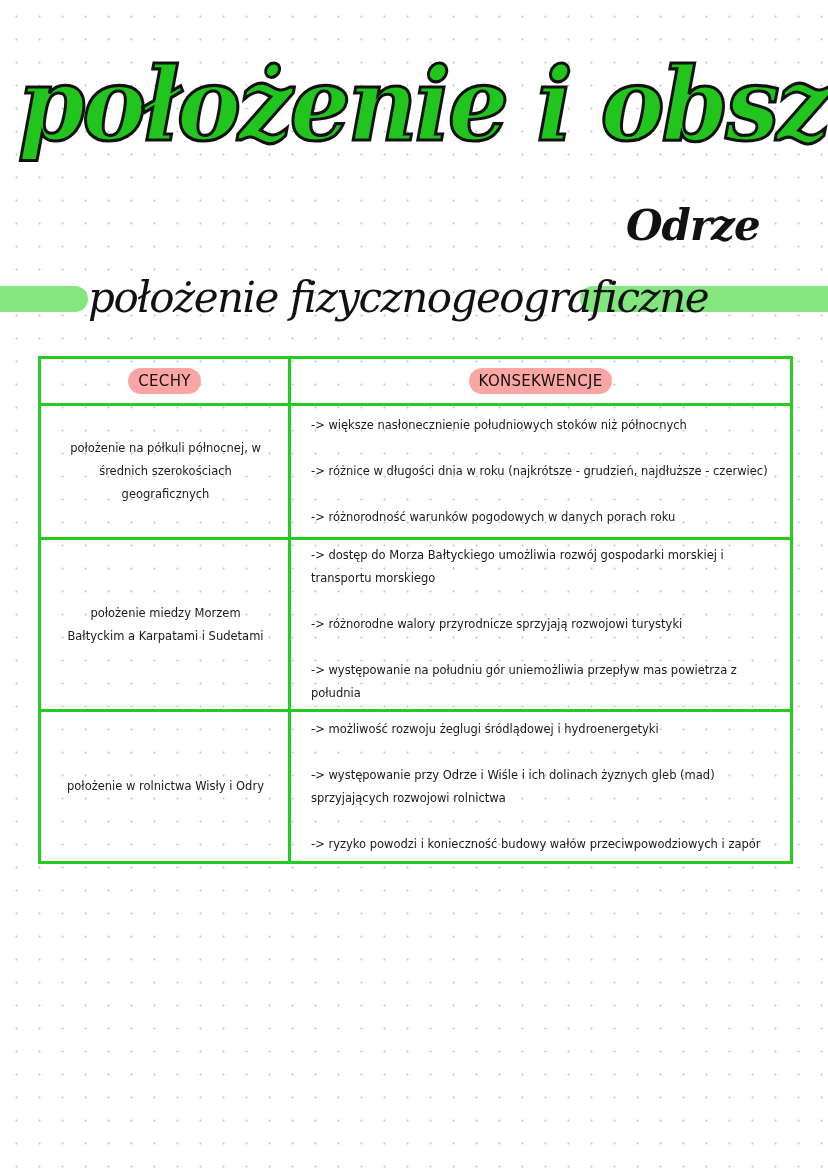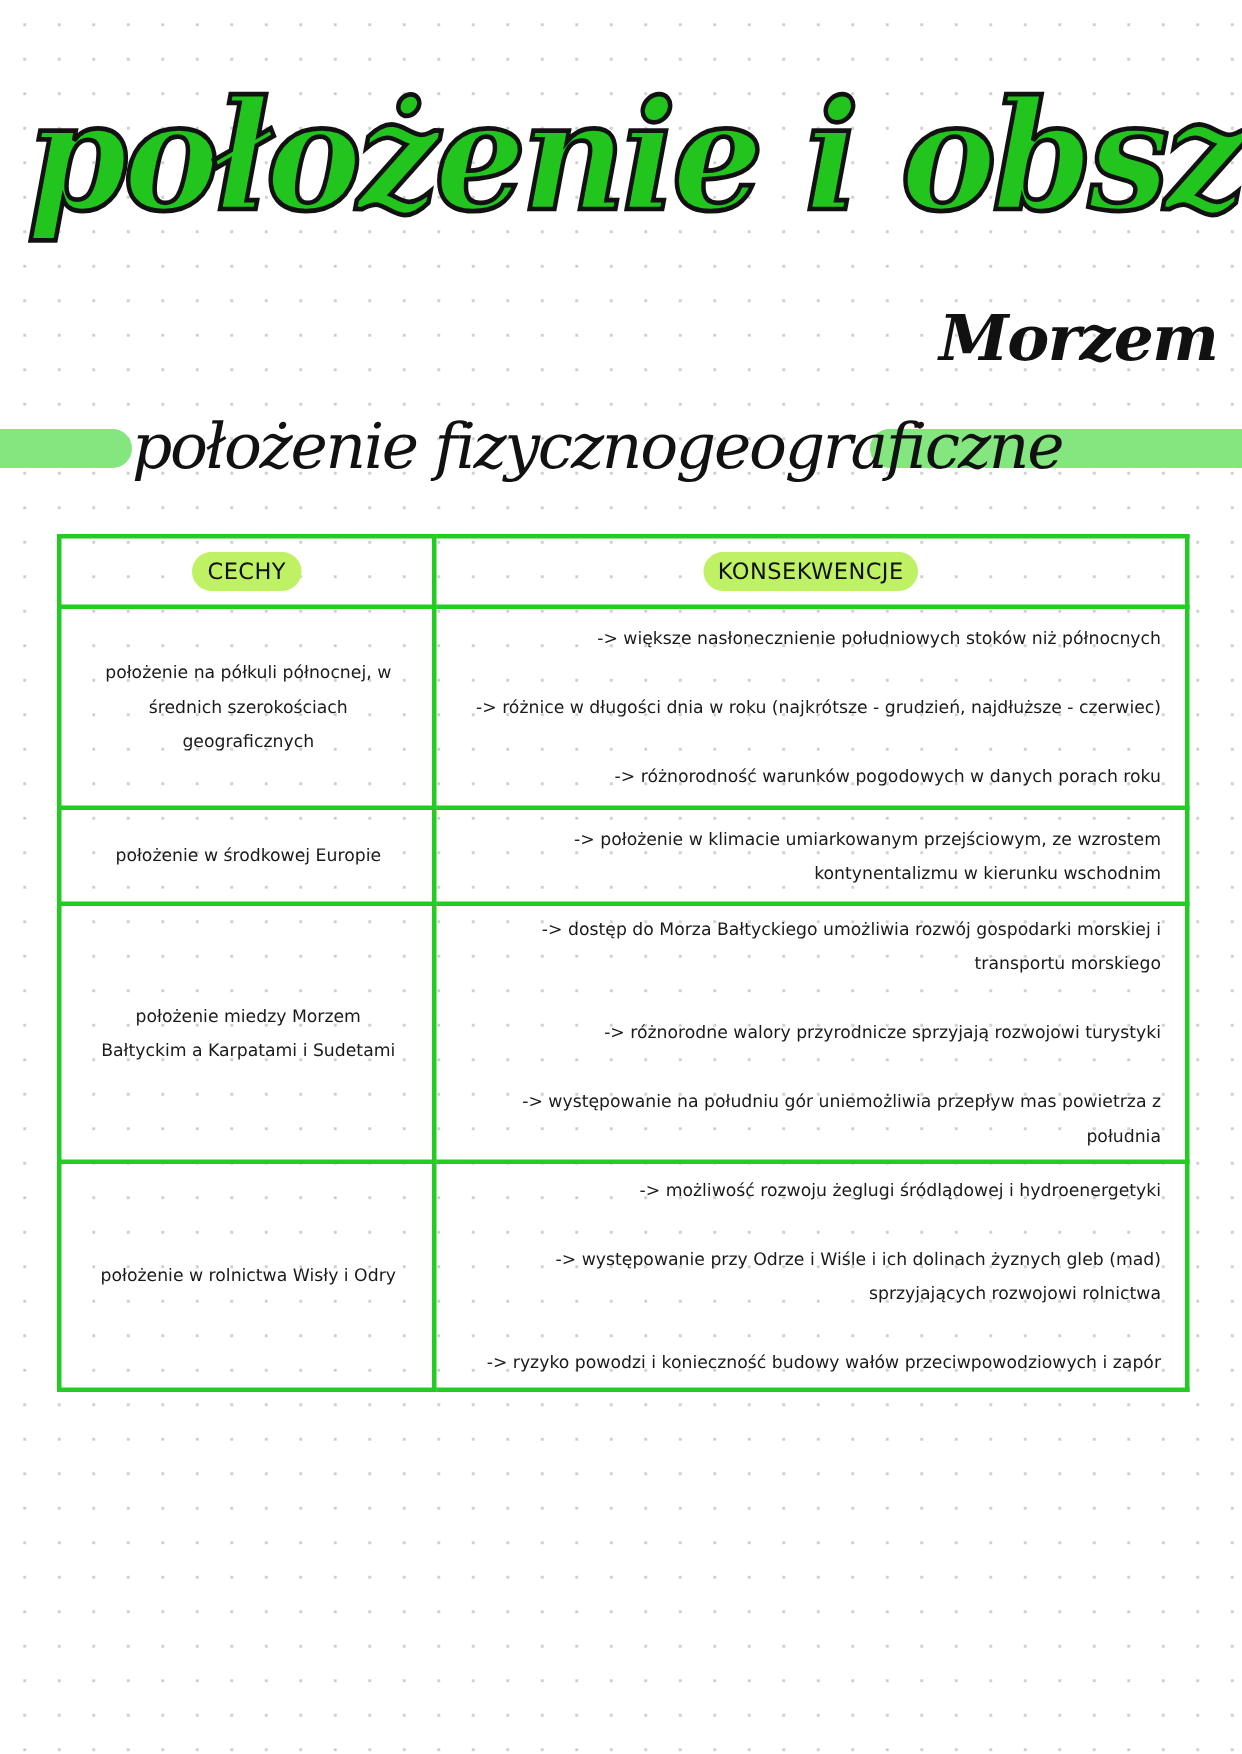--- a/index.html
+++ b/index.html
@@ -48,41 +48,41 @@
   }
   table.main td, table.main th {
     border: 3px solid #22cc22;
     vertical-align: middle;
     font-size: 11.5px; line-height: 23px;
     font-weight: normal; padding: 0;
   }
   col.c1 { width: 250px; }
   col.c2 { width: 502px; }
   th .pill {
-    display: inline-block; background: #bef264; border-radius: 14px;
+    display: inline-block; background: #fca5a5; border-radius: 14px;
     padding: 0 10px; font-size: 15px; line-height: 26px; color: #111;
     letter-spacing: 0.3px;
   }
   th { height: 44px; text-align: center; }
   .cecha { padding: 0 18px 0 20px !important; text-align: center; }
   .kons { padding: 4px 16px 4px 20px !important; text-align: left; }
-  .item { display: block; text-align: right; }
+  .item { display: block; }
   .gap { display: block; height: 23px; }
   .r1 { height: 134px; }
   .r2 { height: 64px; }
   .r3 { height: 88px; }
   .r4 { height: 64px; }
   .r5 { height: 158px; }
   .r6 { height: 152px; }
 </style>
 </head>
 <body>
 
 <div class="title">położenie i obszar</div>
-<div class="subtitle">Morzem</div>
+<div class="subtitle">Odrze</div>
 
 <div class="band-left"></div>
 <div class="band-right"></div>
 <div class="section-title">położenie fizycznogeograficzne</div>
 
 <table class="main">
   <colgroup>
       <col class="c1">
       <col class="c2">
     </colgroup>
@@ -92,26 +92,20 @@
     <th><span class="pill">KONSEKWENCJE</span></th>
   </tr>
   <tr class="r1">
     <td class="cecha">położenie na półkuli północnej, w średnich szerokościach geograficznych</td>
     <td class="kons">
       <span class="item">-&gt; większe nasłonecznienie południowych stoków niż północnych</span>
       <span class="gap"></span>
       <span class="item">-&gt; różnice w długości dnia w roku (najkrótsze - grudzień, najdłuższe - czerwiec)</span>
       <span class="gap"></span>
       <span class="item">-&gt; różnorodność warunków pogodowych w danych porach roku</span>
-    </td>
-  </tr>
-  <tr class="r2">
-    <td class="cecha">położenie w środkowej Europie</td>
-    <td class="kons">
-      <span class="item">-&gt; położenie w klimacie umiarkowanym przejściowym, ze wzrostem kontynentalizmu w kierunku wschodnim</span>
     </td>
   </tr>
   <tr class="r5">
     <td class="cecha">położenie miedzy Morzem Bałtyckim a Karpatami i Sudetami</td>
     <td class="kons">
       <span class="item">-&gt; dostęp do Morza Bałtyckiego umożliwia rozwój gospodarki morskiej i transportu morskiego</span>
       <span class="gap"></span>
       <span class="item">-&gt; różnorodne walory przyrodnicze sprzyjają rozwojowi turystyki</span>
       <span class="gap"></span>
       <span class="item">-&gt; występowanie na południu gór uniemożliwia przepływ mas powietrza z południa</span>

